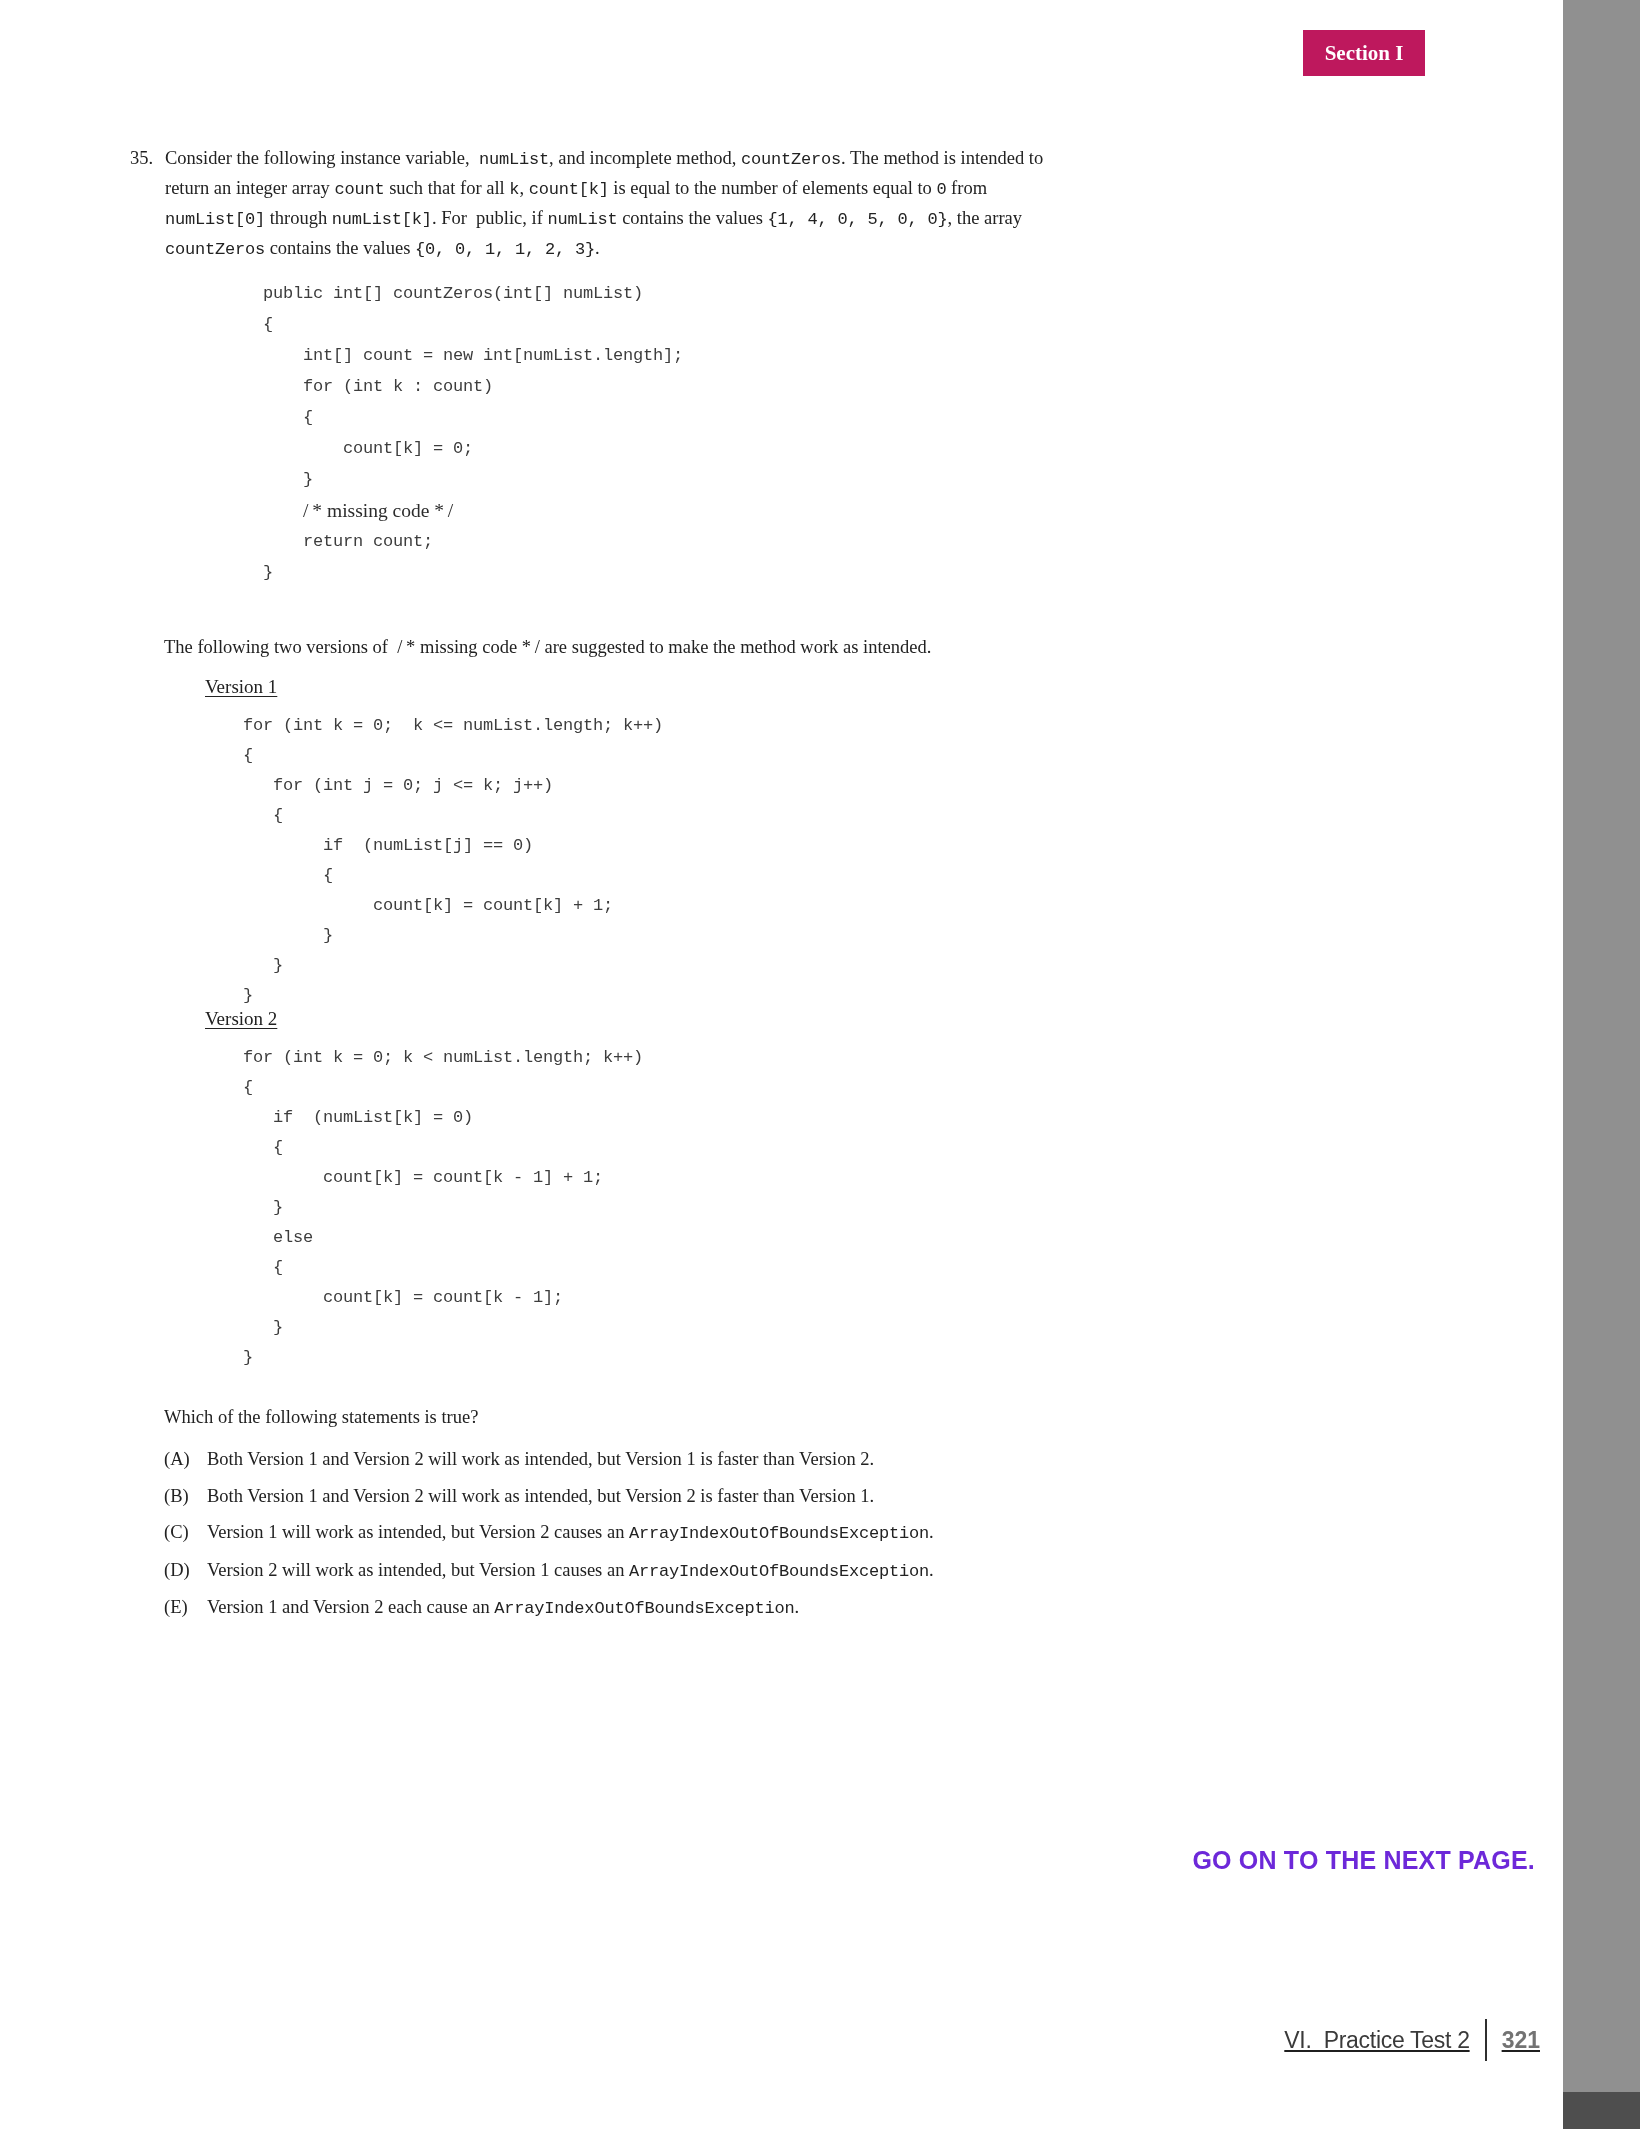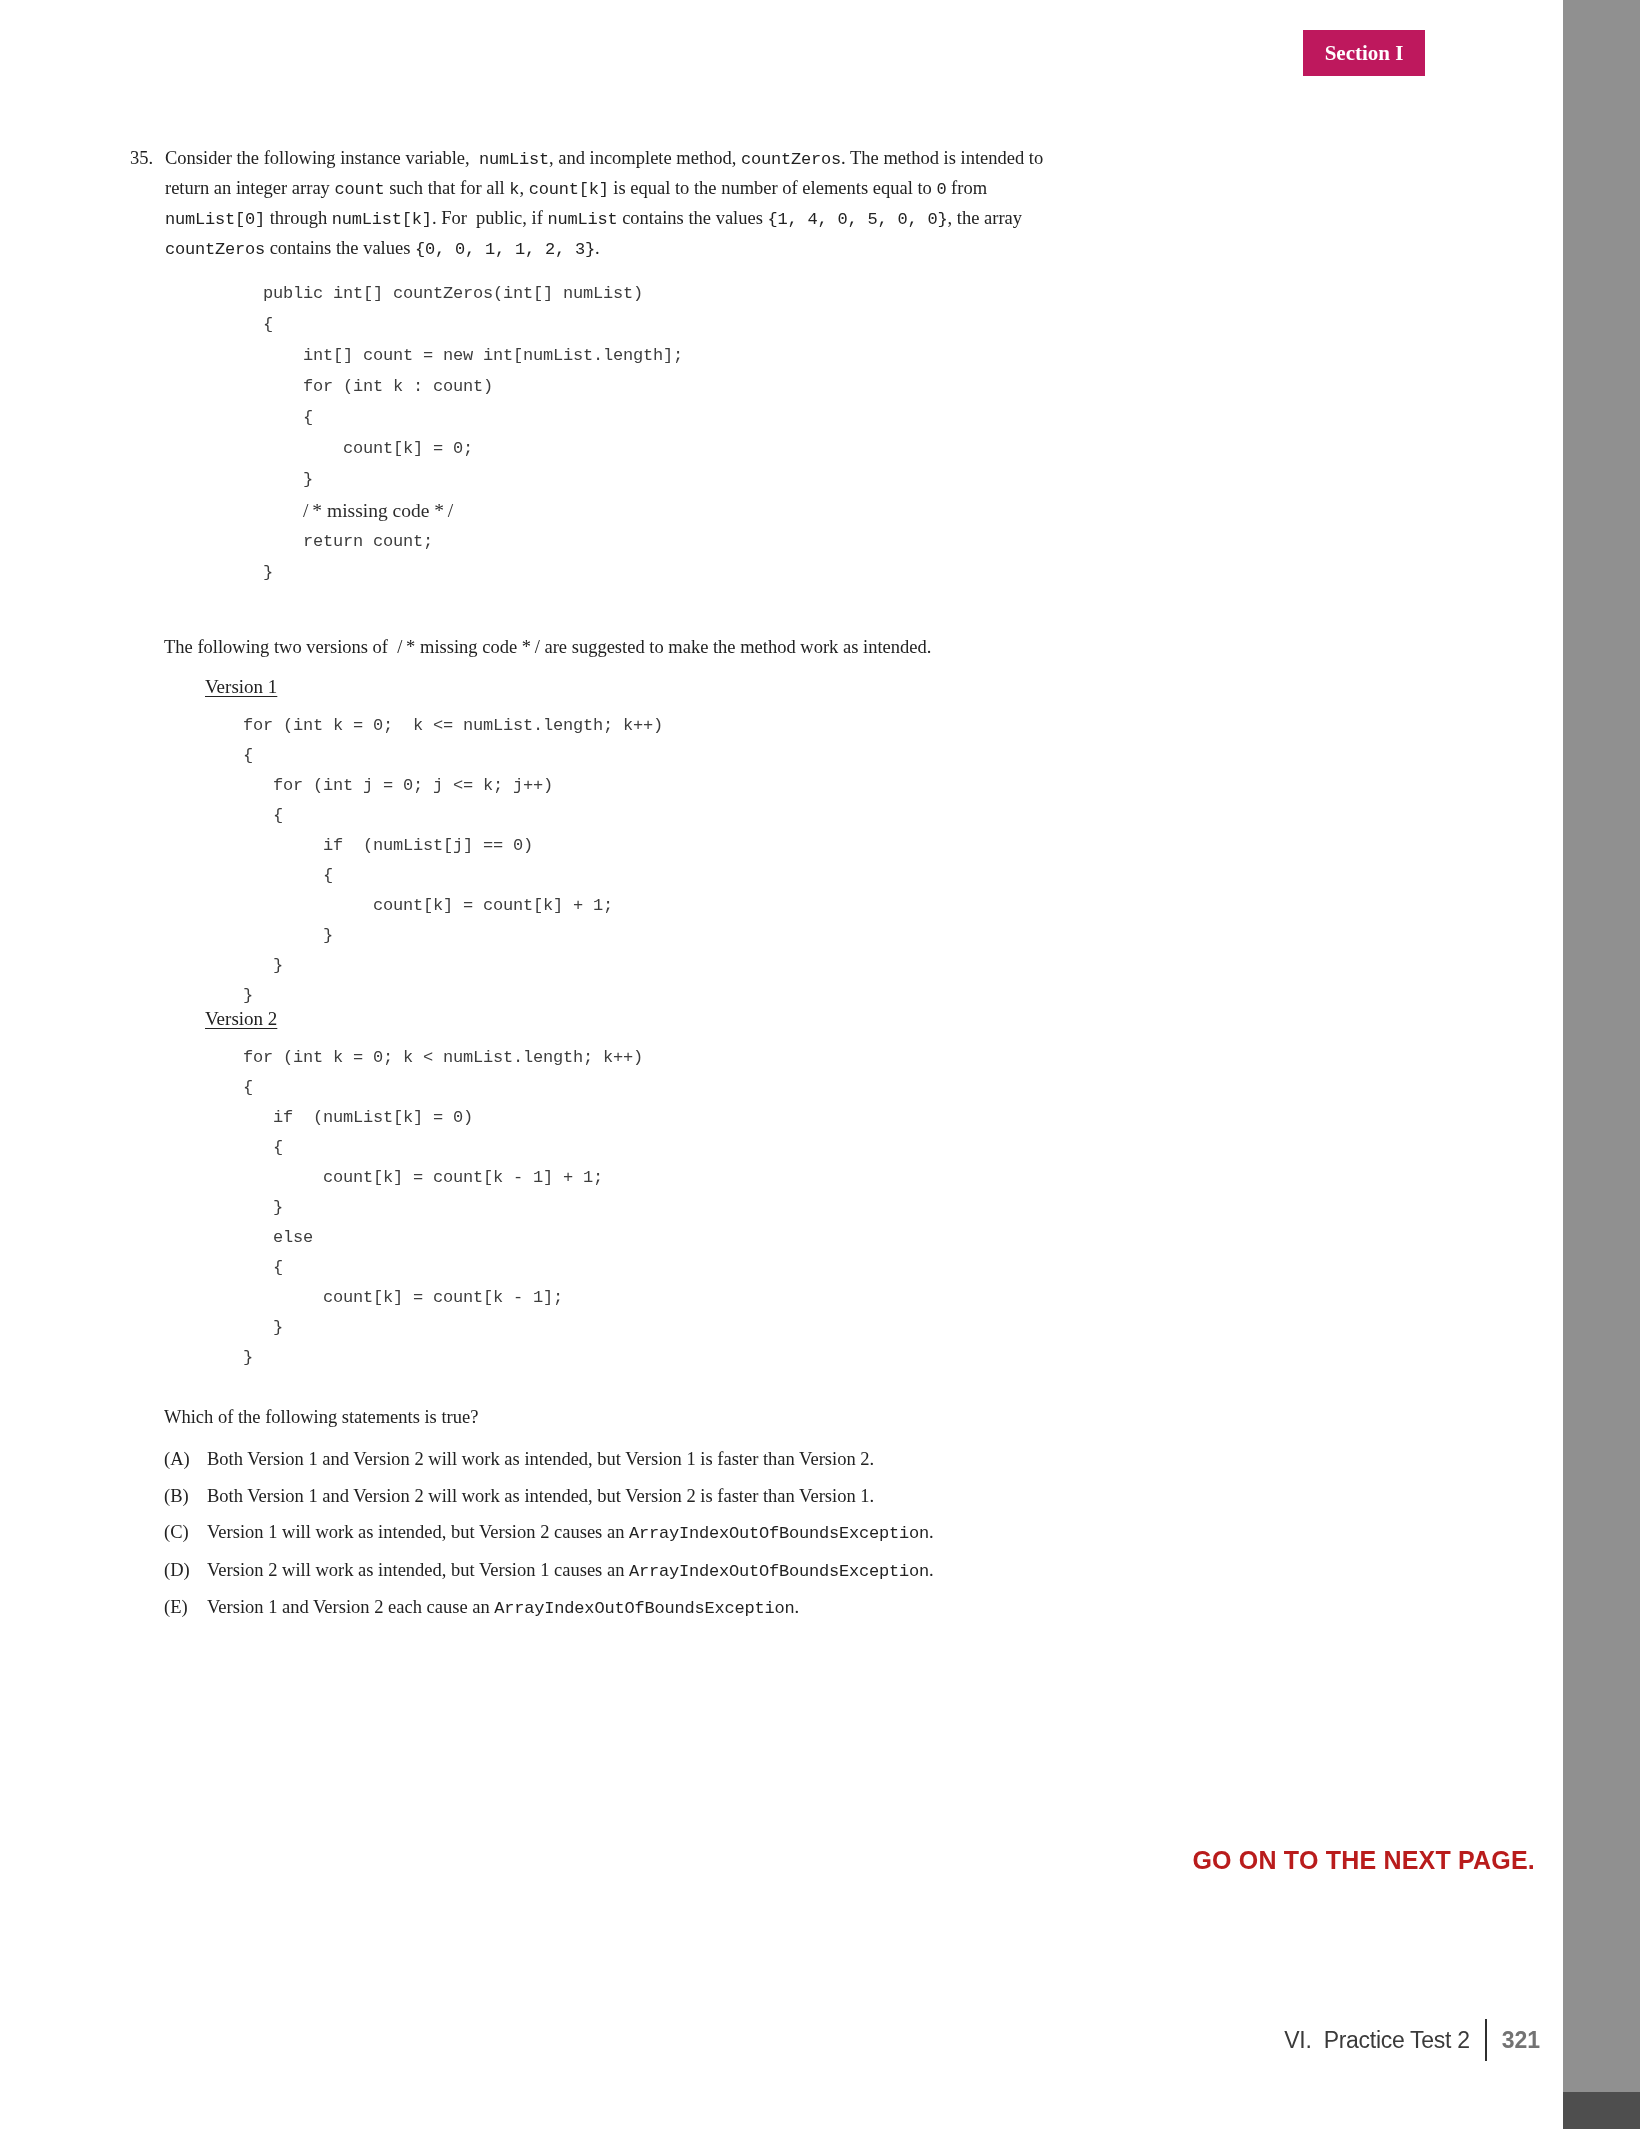--- a/index.html
+++ b/index.html
@@ -49,27 +49,27 @@
   .prompt { position:absolute; left:164px; top:1402px; line-height:30px; }
 
   .choices { position:absolute; left:164px; top:1448px; }
   .choice { display:flex; line-height:23px; margin-bottom:13.5px; white-space:pre; }
   .choice-label { flex:0 0 43px; }
   .choice-text  { white-space:pre; }
 
   .go-on {
     position:absolute; right:105px; top:1846px;
     font-family:"Liberation Sans", sans-serif; font-weight:700; font-size:25px;
-    color:#b91c1c; letter-spacing:0.2px;
+    color:#6d28d9; letter-spacing:0.2px;
   }
 
   .footer {
     position:absolute; right:100px; top:2017px; height:46px;
     display:flex; align-items:center;
-    font-family:"Liberation Sans", sans-serif; font-size:23px;
+    font-family:"Liberation Sans", sans-serif; font-size:23px;text-decoration:underline;
   }
   .footer-chapter { color:#3a3a3a; letter-spacing:-0.3px; white-space:pre; }
   .footer-divider { display:inline-block; width:2px; height:42px; background:#2f2f2f; margin:0 15px; }
   .footer-page { font-weight:700; color:#737373; }
 </style>
 </head>
 <body>
 
 <div>
 

